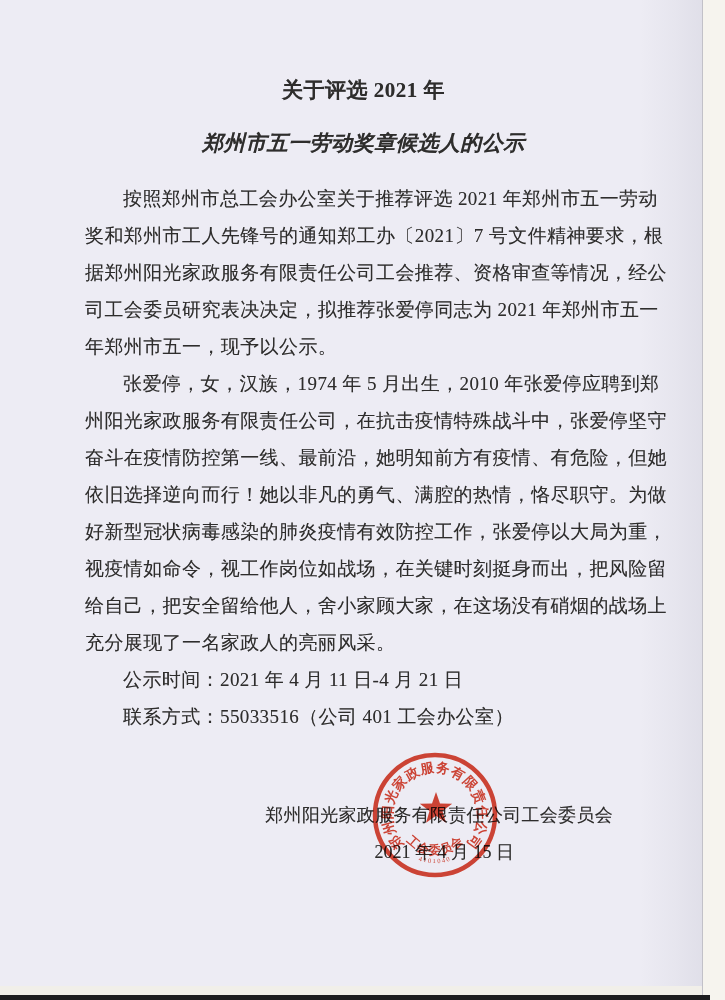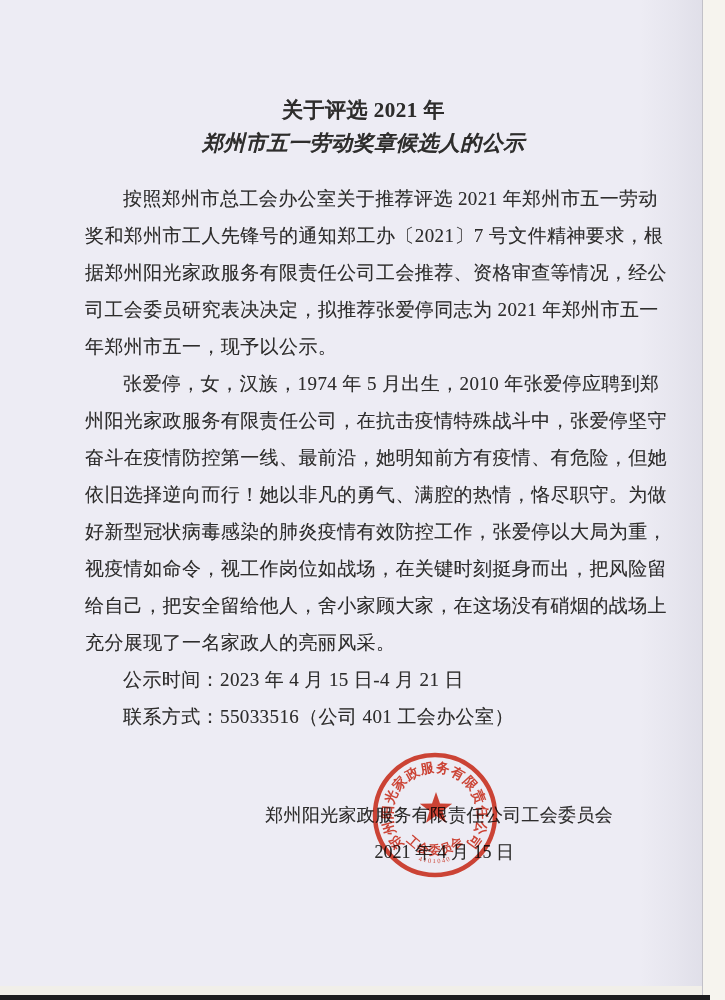--- a/index.html
+++ b/index.html
@@ -30,21 +30,21 @@
     position: absolute; left: 0; top: 995px; width: 710px; height: 5px;
     background: var(--bar, #1d1d1f);
   }
 
   .doc-title {
     position: absolute; left: 85px; width: 557px;
     text-align: center; font-size: 21px; font-weight: bold;
     letter-spacing: 0.5px; white-space: nowrap;
     text-shadow: 0 0 0.4px rgba(40,40,40,0.45);
   }
-  .doc-title.t1 { top: 96px; }
+  .doc-title.t1 { top: 76px; }
   .doc-title.t2 { top: 129px; font-style: italic; }
 
   .doc-body { position: absolute; top: 180px; left: 85px; width: 572px; }
   .line {
     height: 37px; line-height: 37px; font-size: 19px;
     letter-spacing: 0.4px; white-space: nowrap;
     text-shadow: 0 0 0.4px rgba(40,40,40,0.35);
   }
   .line.indent { padding-left: 38px; }
 
@@ -86,21 +86,21 @@
       <div class="line">司工会委员研究表决决定，拟推荐张爱停同志为 2021 年郑州市五一</div>
       <div class="line">年郑州市五一，现予以公示。</div>
       <div class="line indent">张爱停，女，汉族，1974 年 5 月出生，2010 年张爱停应聘到郑</div>
       <div class="line">州阳光家政服务有限责任公司，在抗击疫情特殊战斗中，张爱停坚守</div>
       <div class="line">奋斗在疫情防控第一线、最前沿，她明知前方有疫情、有危险，但她</div>
       <div class="line">依旧选择逆向而行！她以非凡的勇气、满腔的热情，恪尽职守。为做</div>
       <div class="line">好新型冠状病毒感染的肺炎疫情有效防控工作，张爱停以大局为重，</div>
       <div class="line">视疫情如命令，视工作岗位如战场，在关键时刻挺身而出，把风险留</div>
       <div class="line">给自己，把安全留给他人，舍小家顾大家，在这场没有硝烟的战场上</div>
       <div class="line">充分展现了一名家政人的亮丽风采。</div>
-      <div class="line indent">公示时间：2023 年 4 月 15 日-4 月 21 日</div>
+      <div class="line indent">公示时间：2021 年 4 月 11 日-4 月 21 日</div>
       <div class="line indent">联系方式：55033516（公司 401 工会办公室）</div>
     </div>
 
   <div class="sig">郑州阳光家政服务有限责任公司工会委员会</div>
   <div class="date-line">2021 年 4 月 15 日</div>
 
   <div class="seal">
     <svg viewBox="-81 -81 162 162" width="162" height="162" xmlns="http://www.w3.org/2000/svg">
       <defs>
         <path id="innerArc" d="M -30 24 A 37 37 0 0 0 30 24" fill="none"></path>

